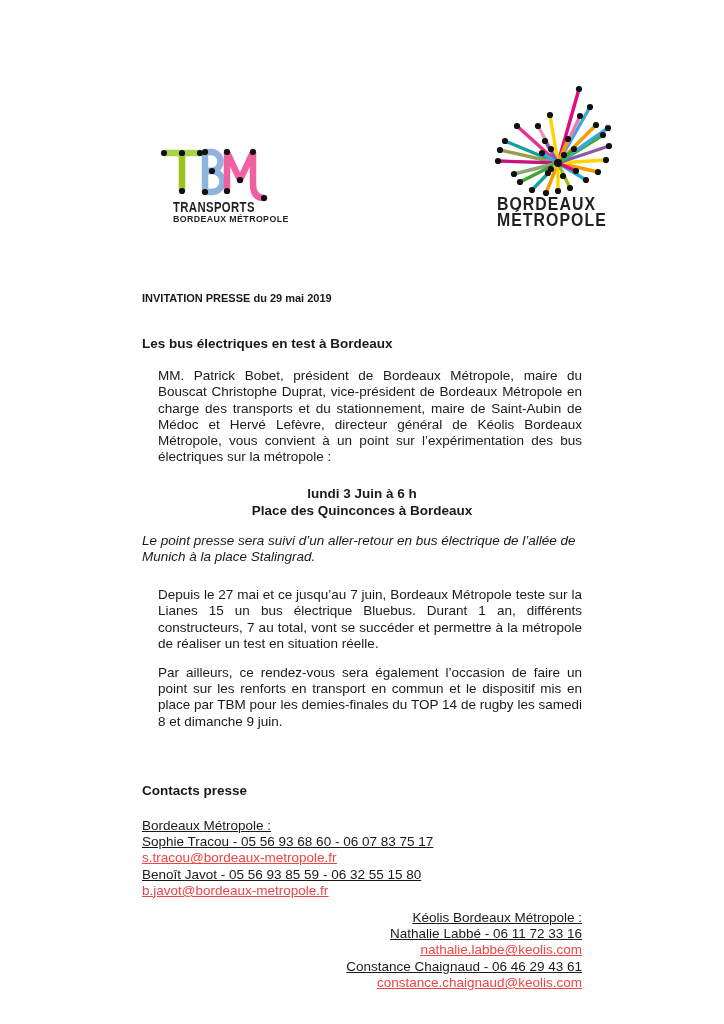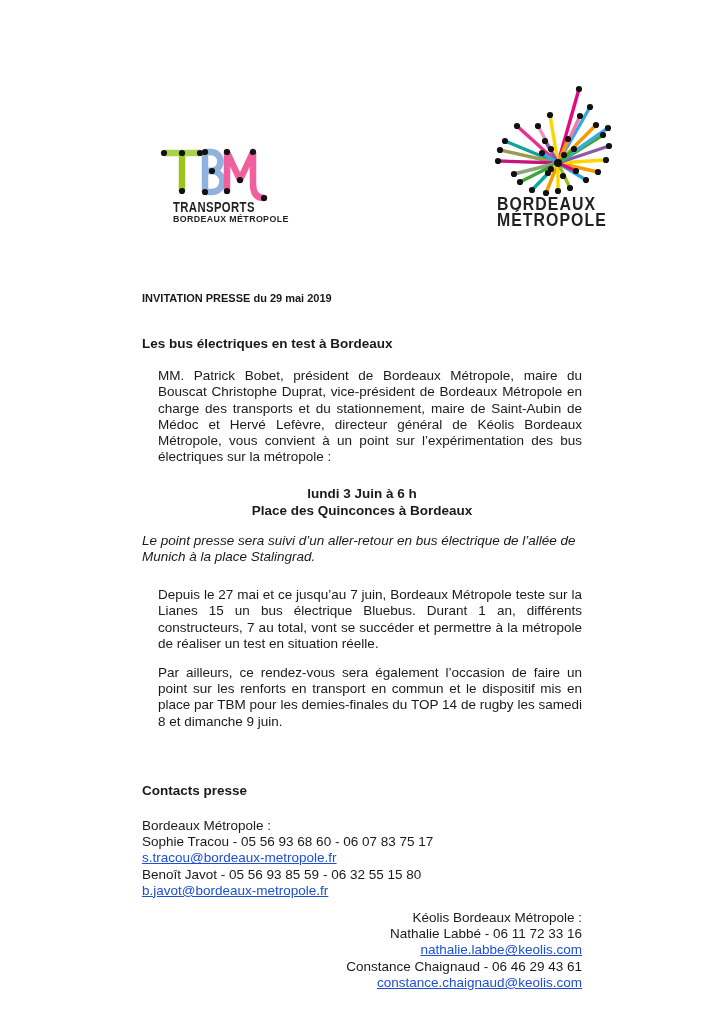--- a/index.html
+++ b/index.html
@@ -41,24 +41,24 @@
     font-size:13.5px; line-height:16.2px;
   }
   .doc-title   { font-size:11px; font-weight:bold; line-height:16px; margin:0; }
   .doc-subtitle{ font-weight:bold; margin:30px 0 0 0; }
   .para        { text-align:justify; margin:16px 0 0 16px; }
   .para.p-event-follow { margin-top:22px; }
   .para.p-tight { margin-top:13px; }
   .event-block { text-align:center; font-weight:bold; margin:21px 0 0 0; }
   .note-block  { text-align:left; font-style:italic; margin:14px 0 0 0; }
   .contacts-heading { font-weight:bold; margin:53px 0 0 0; }
-  .contact-group { margin:19px 0 0 0; }
+  .contact-group { margin:19px 0 0 0;text-decoration:underline; }
   .contact-group.second { margin-top:11px;text-align:right; }
   .contact-line { display:block; }
-  a.email-link { color:#1d4ed8; text-decoration:underline; cursor:pointer; }
+  a.email-link { color:#ef4444; text-decoration:underline; cursor:pointer; }
 </style>
 </head>
 <body>
 
 <div class="page">
 
   <div class="tbm-logo">
     <svg width="118" height="58" viewBox="0 0 118 58">
 
       <path d="M6,7 H42" stroke="#abd14b" stroke-width="6.5" fill="none"></path>

